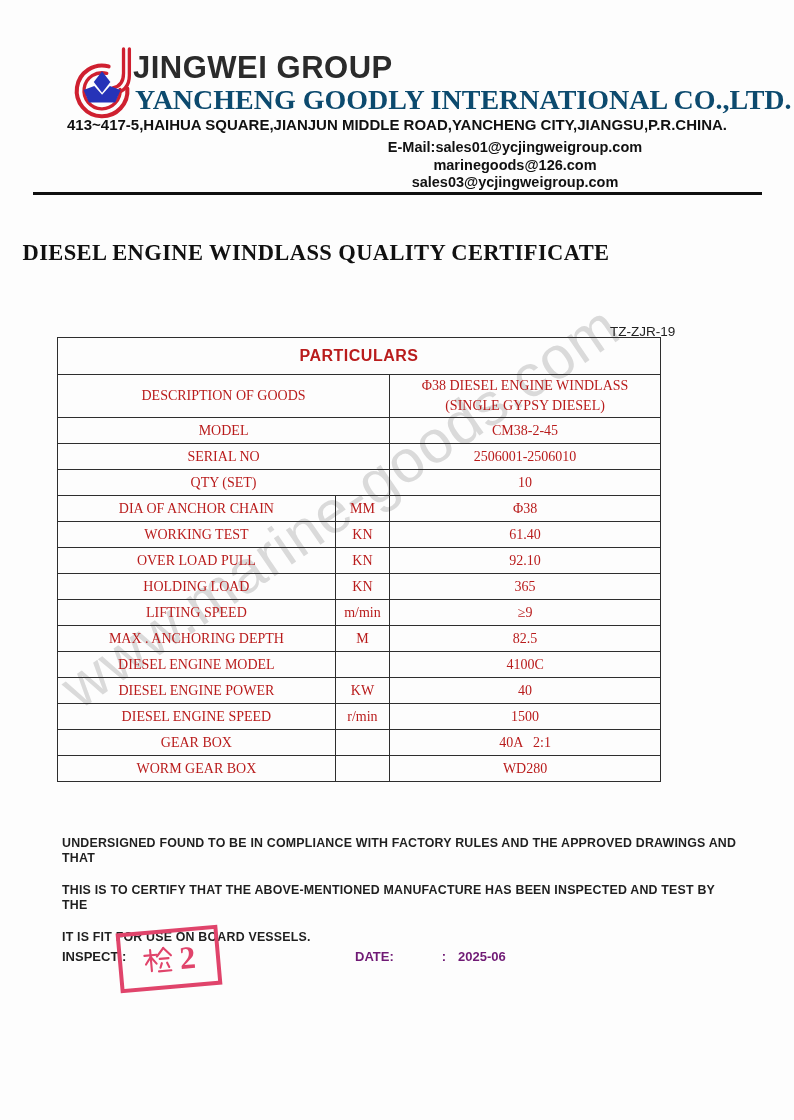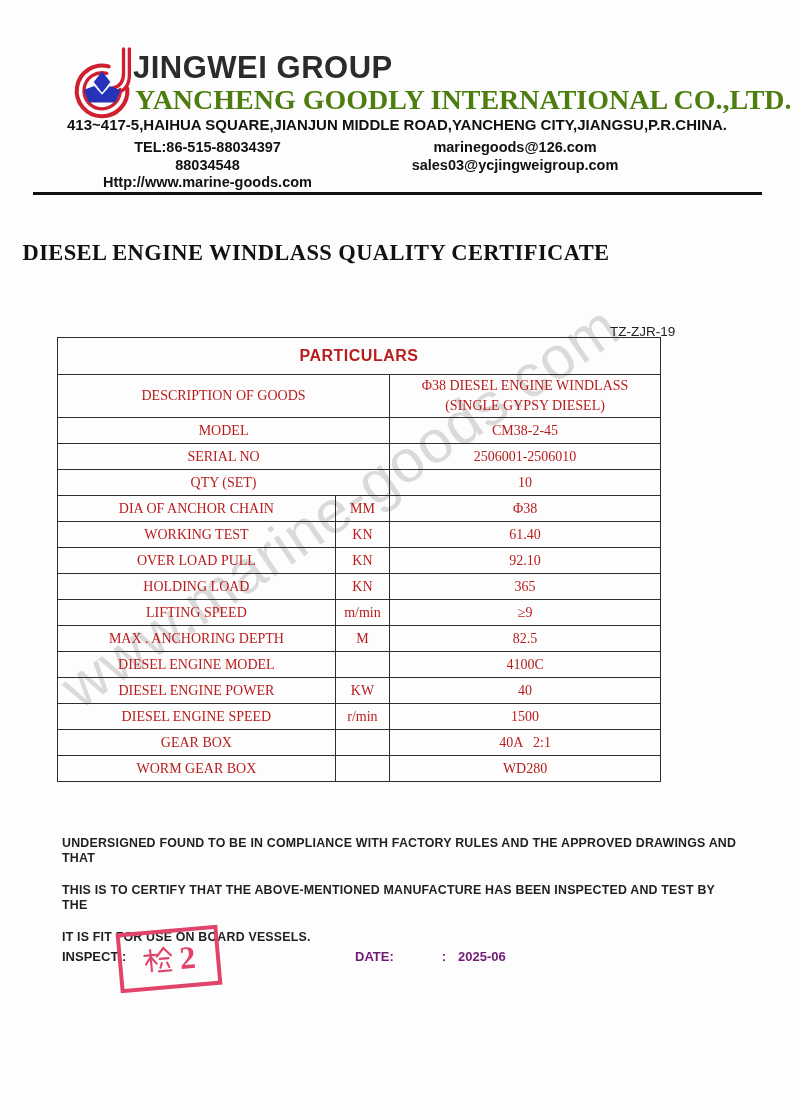--- a/index.html
+++ b/index.html
@@ -10,21 +10,21 @@
     position:absolute;left:-50px;top:472px;width:780px;text-align:center;
     font-size:60px;letter-spacing:1px;color:rgba(160,160,160,0.38);
     transform:rotate(-34.5deg);font-family:"Liberation Sans",sans-serif;
     white-space:nowrap;pointer-events:none;z-index:1;
   }
 
   .logo{position:absolute;left:72px;top:46px;z-index:3;}
   .group-name{position:absolute;left:133px;top:50px;font-size:31px;font-weight:700;
     letter-spacing:0.5px;color:#2b2b2b;z-index:3;}
   .company-name{position:absolute;left:135px;top:84px;font-size:28px;font-weight:700;
-    font-family:"Liberation Serif",serif;color:#4d7c0f;white-space:nowrap;z-index:3;}
+    font-family:"Liberation Serif",serif;color:#0c4a6e;white-space:nowrap;z-index:3;}
   .address{position:absolute;left:0;top:116px;width:794px;text-align:center;
     font-size:15px;font-weight:700;color:#111;z-index:3;}
   .contact-col{position:absolute;top:139px;font-size:14.5px;font-weight:700;color:#111;
     text-align:center;line-height:17.5px;z-index:3;}
   .contact-col.left{left:35px;width:345px;}
   .contact-col.right{left:360px;width:310px;}
   .header-rule{position:absolute;left:33px;top:192px;width:729px;height:3px;background:#101010;z-index:3;}
 
   .cert-title{position:absolute;left:0;top:240px;width:632px;text-align:center;
     font-family:"Liberation Serif",serif;font-weight:700;font-size:22.5px;
@@ -73,26 +73,22 @@
 
     <polygon points="30,26 38.5,37 30,48 21.5,37" fill="#2633b8"></polygon>
 
     <polygon points="11,45 22,41 30,50 38,41 49,45 43.5,58 16.5,58" fill="#2633b8"></polygon>
   </svg>
 
   <div class="group-name">JINGWEI GROUP</div>
   <div class="company-name">YANCHENG GOODLY INTERNATIONAL CO.,LTD.</div>
   <div class="address">413~417-5,HAIHUA SQUARE,JIANJUN MIDDLE ROAD,YANCHENG CITY,JIANGSU,P.R.CHINA.</div>
 
-  <div class="contact-col left" id="contact-left">
-      <div>TEL:86-515-88034397</div>
-      <div>88034548</div>
-      <div>Http://www.marine-goods.com</div>
-    </div>
   <div class="contact-col right" id="contact-right">
+      <div>E-Mail:sales01@ycjingweigroup.com</div>
       <div>marinegoods@126.com</div>
       <div>sales03@ycjingweigroup.com</div>
     </div>
 
   <div class="header-rule"></div>
 
   <div class="cert-title">DIESEL ENGINE WINDLASS QUALITY CERTIFICATE</div>
   <div class="ref-no">TZ-ZJR-19</div>
 
   <table class="particulars">

